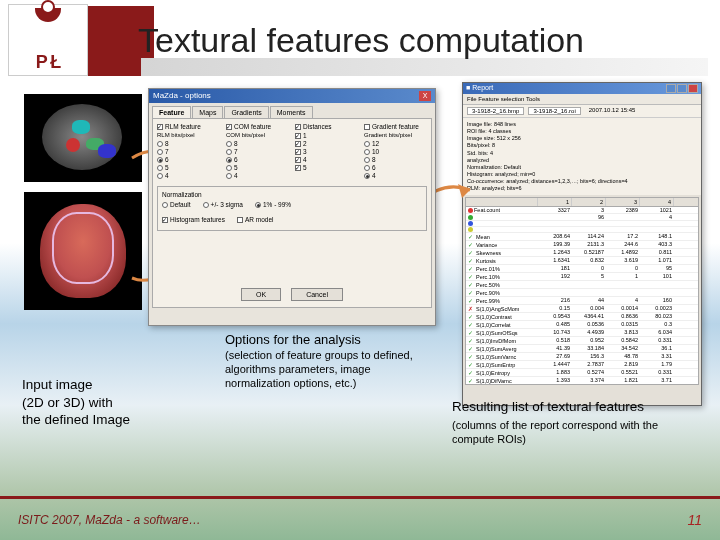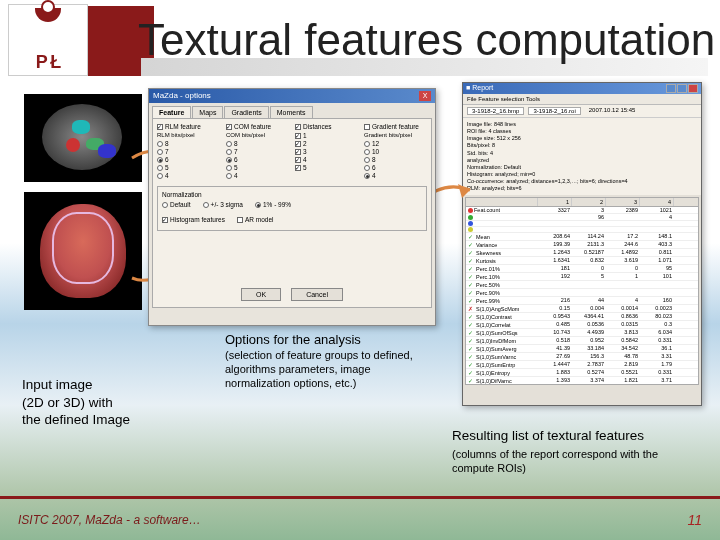--- a/index.html
+++ b/index.html
@@ -47,21 +47,21 @@
   .title-bg {
     position: absolute;
     left: 0; right: 12px; top: 52px; height: 18px;
     background: linear-gradient(to right, #8a1a1a 0%, #8a1a1a 10%, #d5d5d5 10%, #f5f5f5 100%);
   }
   .title-bg::before {
     content:'';
     position:absolute; left:0; top:-52px; width:12%; height:52px; background:#8a1a1a;
   }
   .title {
-    font-size: 44px;
+    font-size: 34px;
     color: #222;
     position: relative;
     z-index: 3;
     margin-left: 30px;
   }
   .content {
     position: relative;
     width: 100%;
     height: 420px;
   }
@@ -154,21 +154,21 @@
   .dot.red{background:#d33;} .dot.grn{background:#3a3;} .dot.blu{background:#35d;} .dot.yel{background:#cc3;}
   .chkm{color:#2a9a2a; font-size:6px; width:7px; display:inline-block;}
   .caption-opts {
     position:absolute; left:225px; top:252px; width:200px; font-size:13px; color:#000;
   }
   .caption-opts .sub { font-size:11px; line-height:1.25; margin-top:2px;}
   .caption-input {
     position:absolute; left:22px; top:296px; width:150px; font-size:13.5px; line-height:1.3;
   }
   .caption-result {
-    position:absolute; right:18px; top:347px; width:250px; font-size:13.5px; line-height:1.3;
+    position:absolute; right:18px; top:318px; width:250px; font-size:13.5px; line-height:1.3;
   }
   .caption-result .sub{font-size:11px; margin-top:2px;}
   .arrow { position:absolute; z-index:4; }
   .arrow svg { overflow:visible; }
   .footer {
     position:absolute; left:0; right:0; bottom:0; height:44px;
     border-top:3px solid #8a1a1a;
     display:flex; justify-content:space-between; align-items:center;
     padding:0 18px;
     background:rgba(255,255,255,0);

